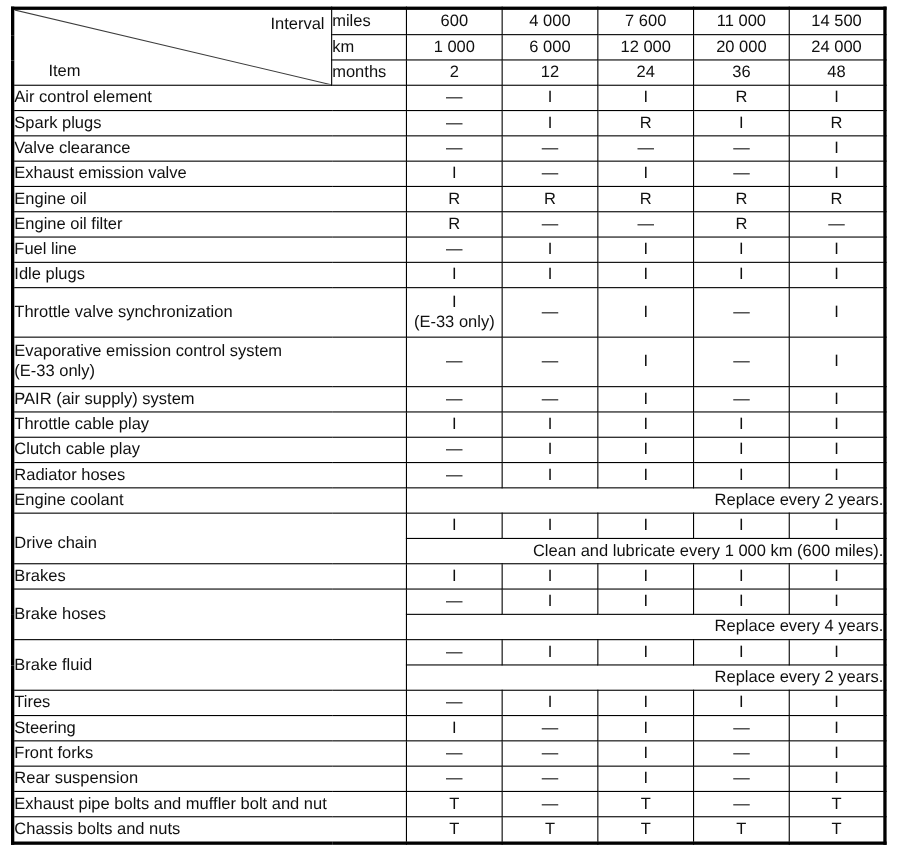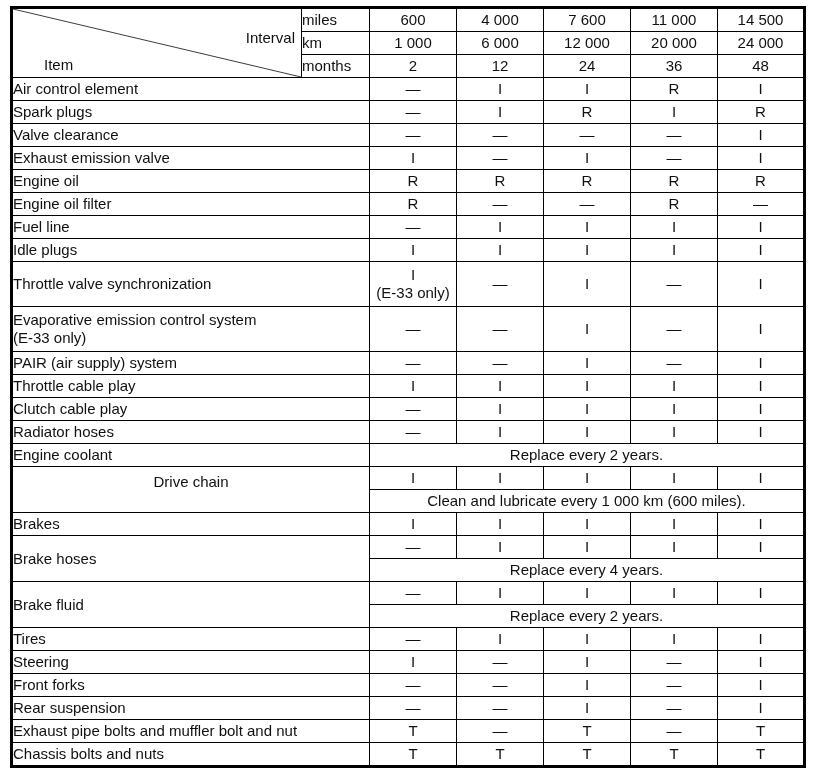--- a/index.html
+++ b/index.html
@@ -33,48 +33,47 @@
     padding: 0;
   }
   .corner-diag {
     position: absolute;
     top: 0; left: 0;
     width: 100%; height: 100%;
     display: block;
   }
   .corner-top {
     position: absolute;
-    top: 20px; right: 6px;
+    top: 4px; right: 6px;
   }
   .corner-bottom {
     position: absolute;
     bottom: 3px; left: 5px; margin-left: 26px;
   }
   td.unit {
     text-align: left;
     padding-left: 6px;
   }
   td.hval {
     text-align: center;
   }
   
   td.item {
     text-align: left;
     padding: 1px 4px 1px 5px;
   }
   td.item.vtop {
     vertical-align: top;
-    padding-top: 6px;
-    text-align: center;
+    padding-top: 18px;
   }
   td.cell {
     text-align: center;
   }
   td.note {
-    text-align: center;
+    text-align: right;
   }
   tr.tall td {
     height: 44px;
   }
 </style>
 </head>
 <body>
 
 <table class="schedule">
   <colgroup>

